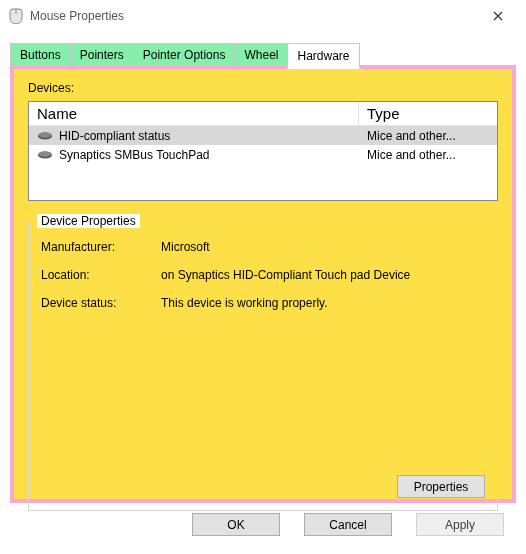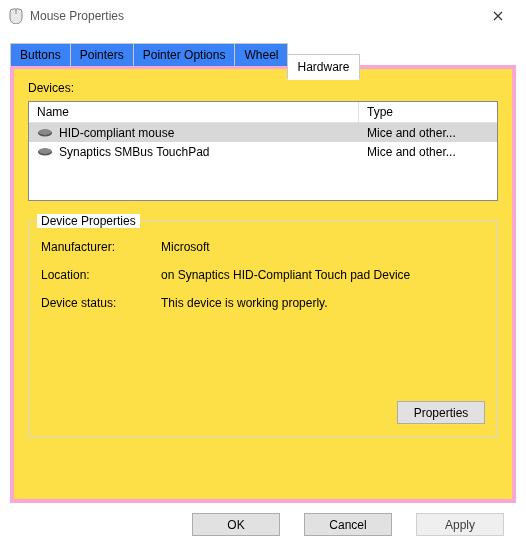--- a/index.html
+++ b/index.html
@@ -34,34 +34,34 @@
     display: flex;
     align-items: flex-end;
     position: relative;
     z-index: 2;
     margin-bottom: -1px;
   }
   .tab {
     padding: 4px 9px;
     border: 1px solid #c9c9c9;
     border-bottom: none;
-    background: #3b82f6;
+    background: #86efac;
     color: #000;
     cursor: pointer;
     font-size: 12px;
     margin-right: -1px;
     position: relative;
   }
   .tab.active {
     background: #fff;
     border-bottom: 1px solid #fff;
     z-index: 3;
     padding-top: 5px;
     padding-bottom: 5px;
-    top: 14px;
+    top: 3px;
   }
   .tab-panel {
     border: 4px solid #f9a8d4;
     background: #fde047;
     padding: 12px 14px 14px 14px;
     position: relative;
     z-index: 1;
     height: 438px;
   }
   .devices-label { margin-bottom: 6px; display:block;}
@@ -70,42 +70,42 @@
     background: #fff;
     height: 100px;
   }
   .dl-header {
     display: flex;
     background: #fff;
     border-bottom: 1px solid #e3e3e3;
   }
   .dl-col {
     padding: 3px 8px;
-    font-size: 12px;
+    font-size: 15px;
     border-right: 1px solid #e3e3e3;
   }
   .dl-col.name { flex: 0 0 330px; }
   .dl-col.type { flex: 1; border-right: none; }
   .dl-row {
     display: flex;
     align-items: center;
     padding: 0;
     height: 19px;
   }
   .dl-row.selected { background: #d8d8d8; }
   .dl-cell { padding: 0 8px; font-size: 12px; display:flex; align-items:center; gap:6px;}
   .dl-cell.name { flex: 0 0 330px; }
   .dl-cell.type { flex: 1; white-space: nowrap; overflow: hidden; }
   .dev-icon { width:16px; height:12px; display:flex; align-items:center; }
   .fieldset {
     border: 1px solid #d6d6d6;
     margin-top: 20px;
     padding: 12px 12px 14px 12px;
     position: relative;
-    height: 216px;
+    height: 290px;
   }
   .fieldset-legend {
     position: absolute;
     top: -8px; left: 8px;
     background: #fff;
     padding: 0 4px;
     font-size: 12px;
   }
   .prop-row { display: flex; margin: 6px 0 14px 0;}
   .prop-label { width: 120px; }
@@ -173,21 +173,21 @@
         <div class="dl-col type">Type</div>
       </div>
       <div class="dl-row selected">
         <div class="dl-cell name">
           <span class="dev-icon">
             <svg width="18" height="10" viewBox="0 0 18 10">
                 <ellipse cx="9" cy="5" rx="8" ry="4" fill="#555"></ellipse>
                 <ellipse cx="9" cy="4" rx="7.2" ry="3.2" fill="#888"></ellipse>
               </svg>
           </span>
-          <span>HID-compliant mouse</span>
+          <span>HID-compliant status</span>
         </div>
         <div class="dl-cell type">Mice and other...</div>
       </div>
       <div class="dl-row">
         <div class="dl-cell name">
           <span class="dev-icon">
             <svg width="18" height="10" viewBox="0 0 18 10">
                 <ellipse cx="9" cy="5" rx="8" ry="4" fill="#555"></ellipse>
                 <ellipse cx="9" cy="4" rx="7.2" ry="3.2" fill="#888"></ellipse>
               </svg>

